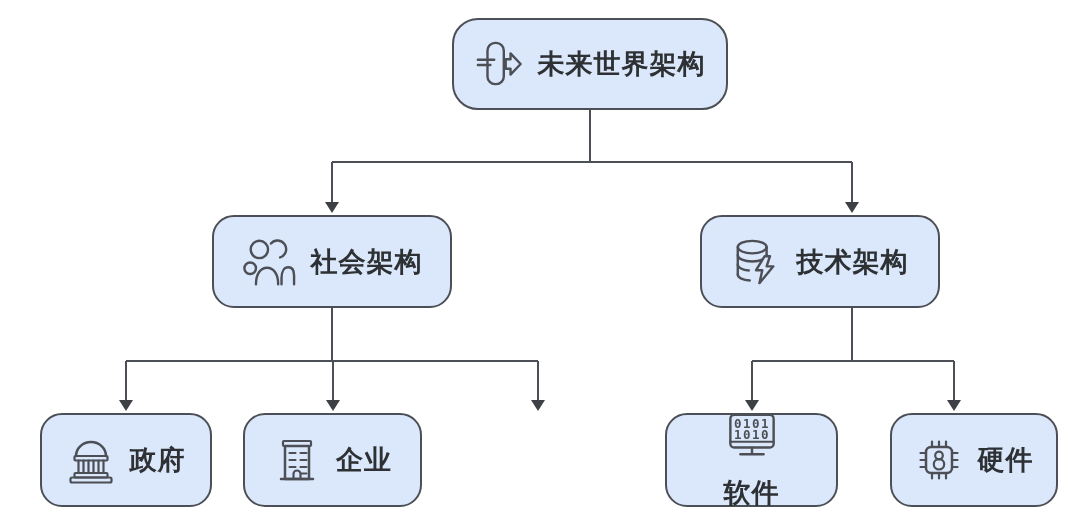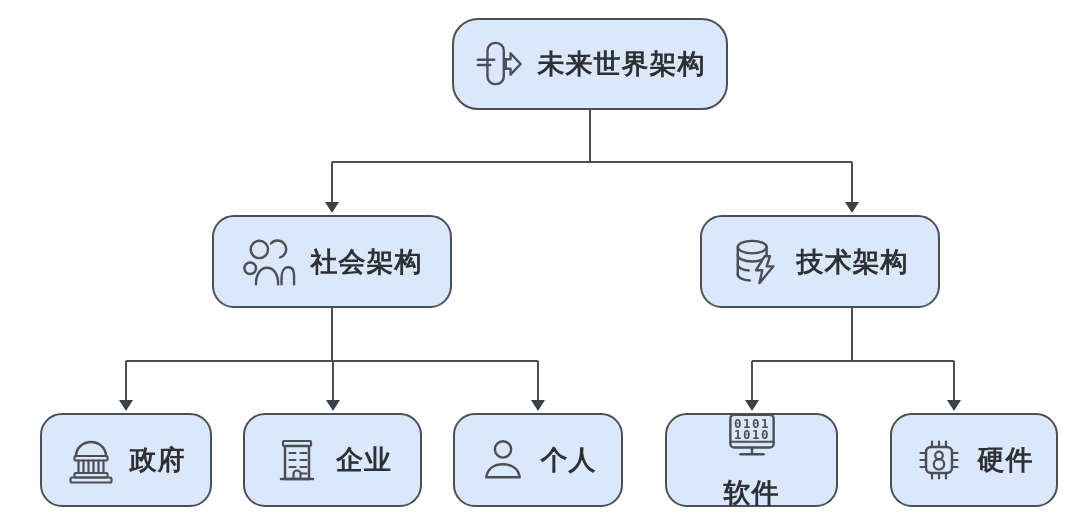--- a/index.html
+++ b/index.html
@@ -134,29 +134,20 @@
         <path class="icon-stroke" d="M9 21 a15 14 0 0 1 30 0"></path>
         <rect class="icon-stroke-thin" x="7.5" y="21" width="33" height="4.5" rx="1"></rect>
         <path class="icon-stroke-thin" d="M11.5 25.5 V38 M16.5 25.5 V38 M21.5 25.5 V38 M26.5 25.5 V38 M31.5 25.5 V38 M36.5 25.5 V38"></path>
         <rect class="icon-stroke-thin" x="7.5" y="38" width="33" height="4.5" rx="1"></rect>
         <rect class="icon-stroke-thin" x="3.5" y="42.5" width="41" height="5" rx="1.5"></rect>
       </svg>
     </span>
     <span class="node-label">政府</span>
   </div>
 
-  <div class="node" style="left:453px;top:413px;width:170px;height:94px;">
-    <span class="node-icon">
-      <svg width="46" height="48" viewBox="0 0 48 48">
-        <circle class="icon-stroke" cx="24" cy="13" r="8.5"></circle>
-        <path class="icon-stroke" d="M6.5 42 C8 33 15 28.5 24 28.5 S40 33 41.5 42 Z"></path>
-      </svg>
-    </span>
-    <span class="node-label">个人</span>
-  </div>
 
   <div class="node" style="left:665px;top:413px;width:173px;height:94px;flex-direction:column;">
     <span class="node-icon">
       <svg width="50" height="50" viewBox="0 0 52 52">
         <rect class="icon-stroke" x="3.5" y="5" width="45" height="34" rx="4"></rect>
         <path class="icon-stroke-thin" d="M3.5 33 H48.5"></path>
         <text class="binary-text" x="26" y="19" text-anchor="middle">0101</text>
         <text class="binary-text" x="26" y="30.5" text-anchor="middle">1010</text>
         <path class="icon-stroke" d="M26 39 V44"></path>
         <path class="icon-stroke" d="M14 46 H38"></path>

